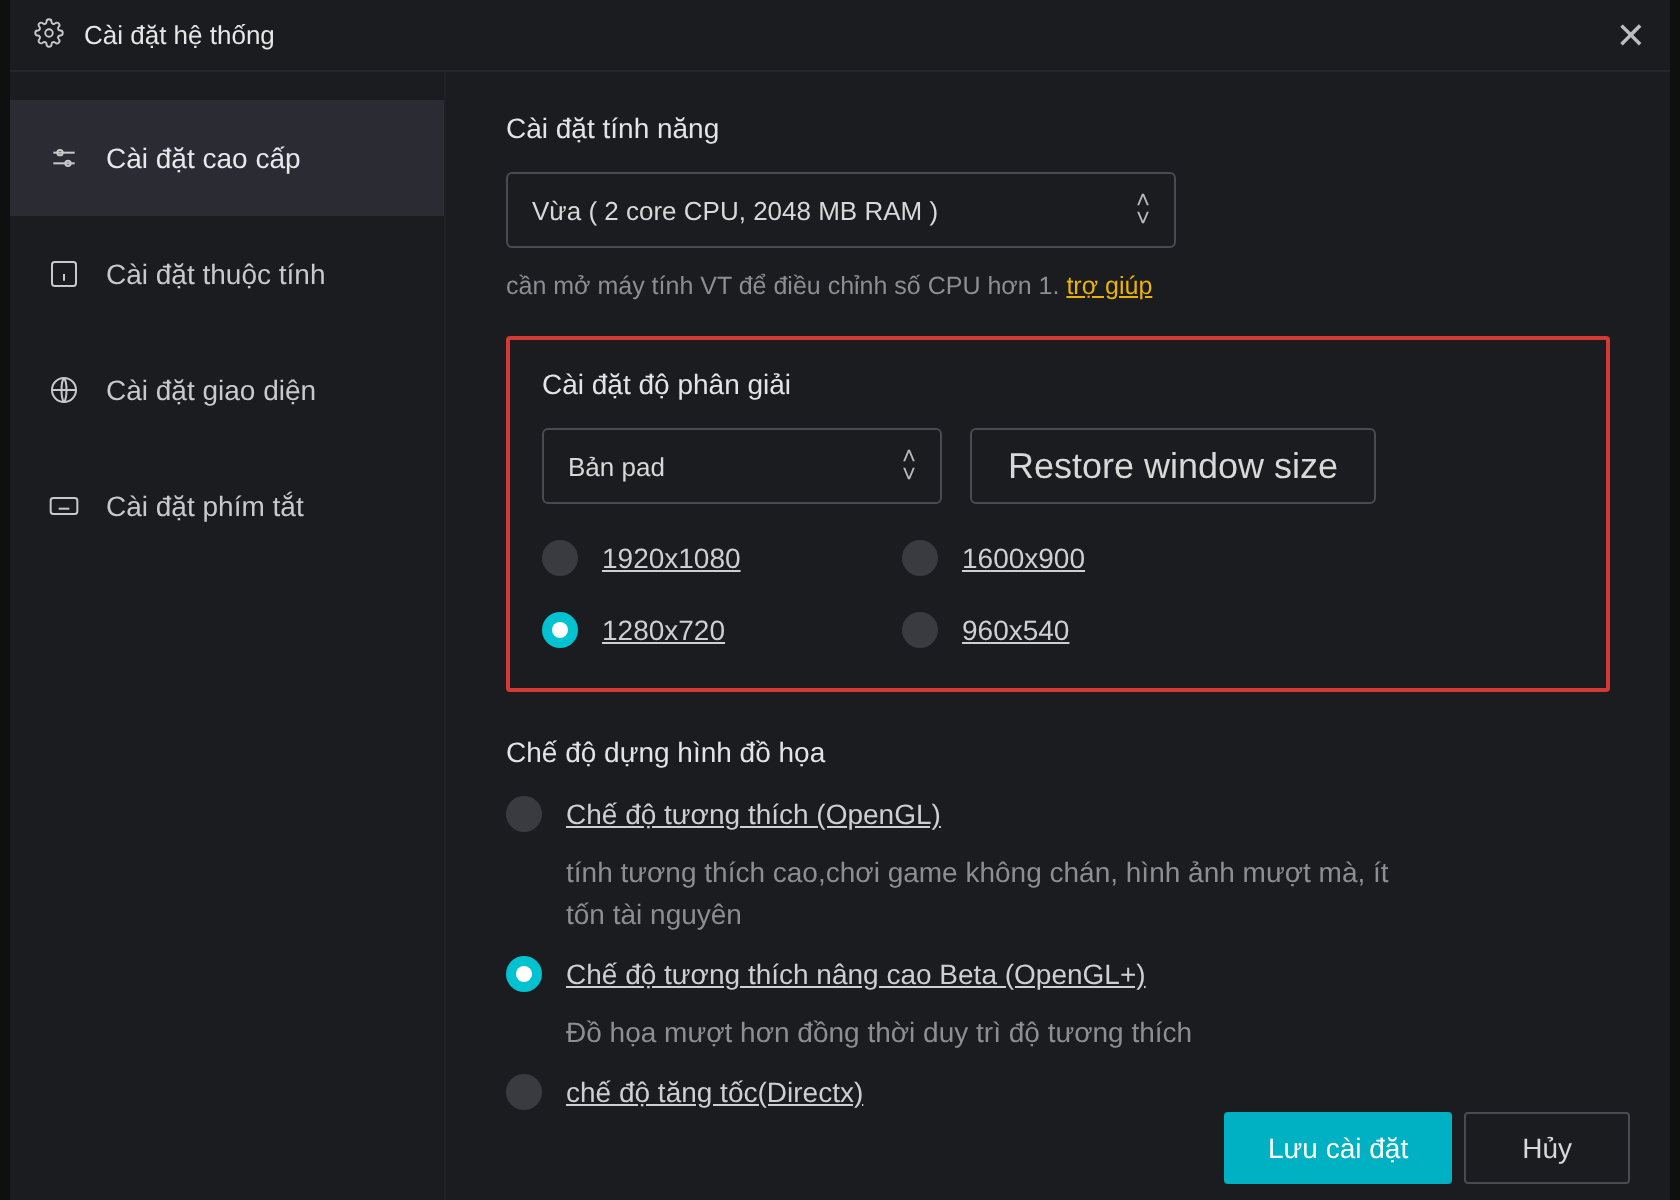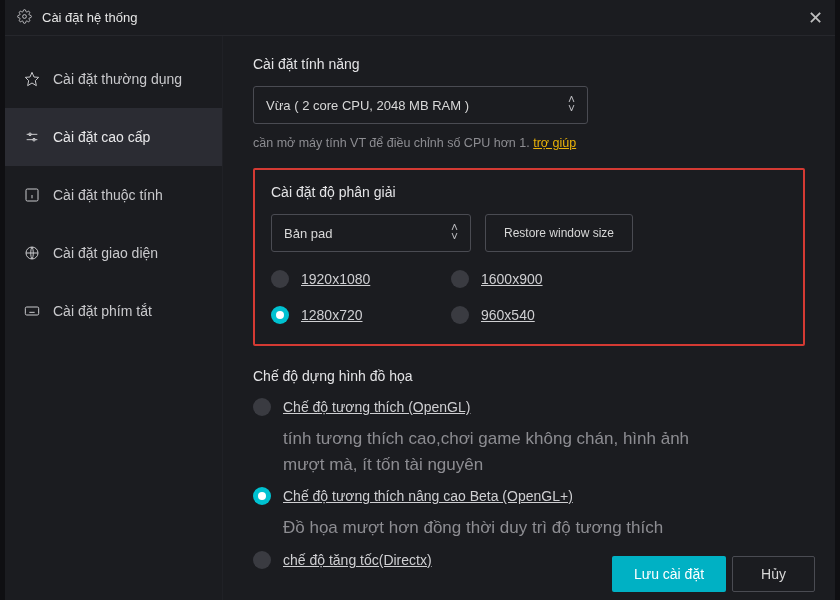--- a/index.html
+++ b/index.html
@@ -44,21 +44,21 @@
   .select {
     height: 38px; min-width: 300px;
     border: 1px solid #4a4b52; border-radius: 3px;
     display: flex; align-items: center; padding: 0 12px;
     color: #d8d8d8; font-size: 13px; cursor: pointer;
     justify-content: space-between;
   }
   .select .updown { color:#b9b9bd; font-size:12px; line-height:7px; display:flex; flex-direction:column; gap:2px;}
   .btn {
     height: 38px; padding: 0 18px; border:1px solid #4a4b52; border-radius:3px;
-    display:flex; align-items:center; font-size:12px; color:#d8d8d8; cursor:pointer;
+    display:flex; align-items:center; font-size:18px; color:#d8d8d8; cursor:pointer;
   }
   .hint { font-size: 12.5px; color:#8d8d92; margin-top: 12px; }
   .hint a { color:#eab308; text-decoration: underline; cursor:pointer; }
   .highlight {
     border: 2px solid #d43a33; border-radius: 2px;
     padding: 14px 16px 20px 16px; margin-top: 18px;
   }
   .radio-grid {
     display: grid; grid-template-columns: 180px 180px; row-gap: 18px;
     margin-top: 18px;
@@ -68,21 +68,21 @@
     width:18px; height:18px; border-radius:50%;
     border: none; background:#3a3b41; display:inline-block; position:relative;
   }
   .radio.checked .circ { background:#00c2d1; }
   .radio.checked .circ::after{
     content:""; position:absolute; left:5px; top:5px; width:8px; height:8px;
     background:#fff; border-radius:50%;
   }
   .sect { margin-top: 22px; }
   .render-list { margin-top: 12px; display:flex; flex-direction:column; gap:10px; }
-  .render-list .desc { font-size:17px; color:#8d8d92; padding-left:30px; max-width:460px; line-height:1.5;}
+  .render-list .desc { font-size:14px; color:#8d8d92; padding-left:30px; max-width:460px; line-height:1.5;}
   .footer {
     position:absolute; bottom:8px; right:20px; display:flex; gap:6px;
   }
   .footer .primary {
     background:#00b1c4; color:#fff; border:none; height:36px; padding:0 22px;
     font-size:14px; border-radius:2px; cursor:pointer;
   }
   .footer .secondary {
     background:transparent; border:1px solid #4a4b52; color:#d8d8d8;
     height:36px; padding:0 28px; font-size:14px; border-radius:2px; cursor:pointer;text-align:right;
@@ -99,28 +99,20 @@
           <circle cx="12" cy="12" r="3"></circle>
           <path d="M19.4 15a1.7 1.7 0 0 0 .34 1.87l.06.06a2 2 0 1 1-2.83 2.83l-.06-.06a1.7 1.7 0 0 0-1.87-.34 1.7 1.7 0 0 0-1 1.55V21a2 2 0 1 1-4 0v-.09a1.7 1.7 0 0 0-1-1.55 1.7 1.7 0 0 0-1.87.34l-.06.06a2 2 0 1 1-2.83-2.83l.06-.06a1.7 1.7 0 0 0 .34-1.87 1.7 1.7 0 0 0-1.55-1H3a2 2 0 1 1 0-4h.09a1.7 1.7 0 0 0 1.55-1 1.7 1.7 0 0 0-.34-1.87l-.06-.06a2 2 0 1 1 2.83-2.83l.06.06a1.7 1.7 0 0 0 1.87.34H9a1.7 1.7 0 0 0 1-1.55V3a2 2 0 1 1 4 0v.09a1.7 1.7 0 0 0 1 1.55 1.7 1.7 0 0 0 1.87-.34l.06-.06a2 2 0 1 1 2.83 2.83l-.06.06a1.7 1.7 0 0 0-.34 1.87V9a1.7 1.7 0 0 0 1.55 1H21a2 2 0 1 1 0 4h-.09a1.7 1.7 0 0 0-1.55 1z"></path>
         </svg>
     </span>
     <span>Cài đặt hệ thống</span>
     <span class="close">✕</span>
   </div>
 
   <div class="body">
     <div class="sidebar">
-      <div class="sb-item">
-        <span class="sb-icon">
-          <svg width="16" height="16" viewBox="0 0 24 24">
-              <polygon points="12 2 15 9 22 9.5 17 14.5 18.5 22 12 18 5.5 22 7 14.5 2 9.5 9 9 12 2"></polygon>
-            </svg>
-        </span>
-        <span>Cài đặt thường dụng</span>
-      </div>
       <div class="sb-item active">
         <span class="sb-icon">
           <svg width="16" height="16" viewBox="0 0 24 24">
               <line x1="4" y1="8" x2="20" y2="8"></line>
               <line x1="4" y1="16" x2="20" y2="16"></line>
               <circle cx="9" cy="8" r="2"></circle>
               <circle cx="15" cy="16" r="2"></circle>
             </svg>
         </span>
         <span>Cài đặt cao cấp</span>

